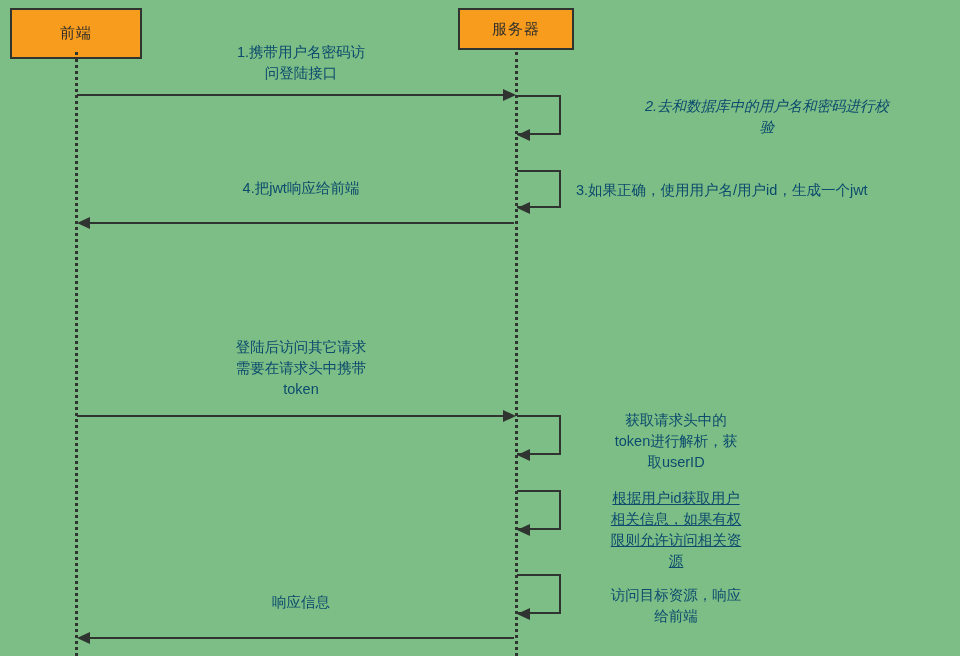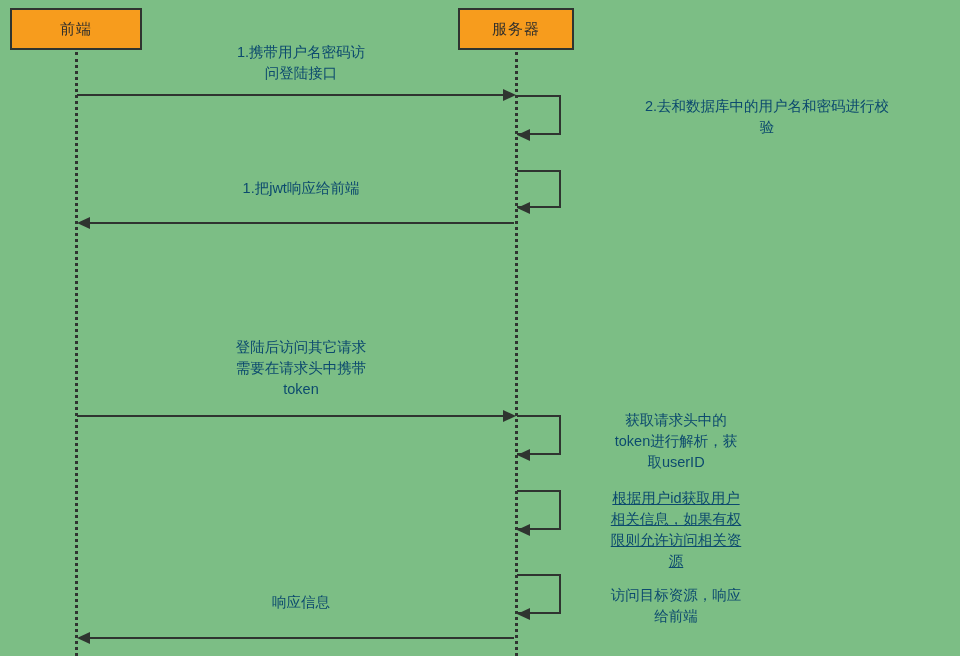--- a/index.html
+++ b/index.html
@@ -66,45 +66,46 @@
     line-height:21px;
     text-align:center;
     white-space:pre-line;
   }
 </style>
 </head>
 <body>
 
 <div id="stage">
 
-  <div class="actor-box" style="left:10px;top:8px;width:132px;height:42px;">
+  <div class="actor-box" style="left:10px;top:8px;width:132px;height:51px;">
     <span>前端</span>
   </div>
 
   <div class="actor-box" style="left:458px;top:8px;width:116px;height:42px;text-align:center;">
     <span>服务器</span>
   </div>
 
   <div class="lifeline" style="left:75px;top:52px;height:604px;"></div>
   <div class="lifeline" style="left:515px;top:52px;height:604px;"></div>
 
   <div class="label" style="left:181px;top:42px;width:240px;">1.携带用户名密码访
 问登陆接口</div>
   <div class="msg-line" style="left:77px;top:94px;width:432px;"></div>
   <div class="arrowhead right" style="left:503px;top:89px;"></div>
 
   <div class="selfloop" style="left:517px;top:95px;width:44px;height:40px;"></div>
   <div class="arrowhead left" style="left:517px;top:129px;"></div>
-  <div class="label" style="left:576px;top:96px;width:382px;">2.去和数据库中的用户名和密码进行校
+  <div class="label" style="left:576px;top:96px;width:382px;font-style:italic;">2.去和数据库中的用户名和密码进行校
 验</div>
 
   <div class="selfloop" style="left:517px;top:170px;width:44px;height:38px;"></div>
   <div class="arrowhead left" style="left:517px;top:202px;"></div>
+  <div class="label" style="left:576px;top:180px;width:384px;text-align:left;">3.如果正确，使用用户名/用户id，生成一个jwt</div>
 
-  <div class="label" style="left:181px;top:178px;width:240px;">1.把jwt响应给前端</div>
+  <div class="label" style="left:181px;top:178px;width:240px;">4.把jwt响应给前端</div>
   <div class="msg-line" style="left:90px;top:222px;width:424px;"></div>
   <div class="arrowhead left" style="left:77px;top:217px;"></div>
 
   <div class="label" style="left:181px;top:337px;width:240px;">登陆后访问其它请求
 需要在请求头中携带
 token</div>
   <div class="msg-line" style="left:77px;top:415px;width:432px;"></div>
   <div class="arrowhead right" style="left:503px;top:410px;"></div>
 
   <div class="selfloop" style="left:517px;top:415px;width:44px;height:40px;"></div>

